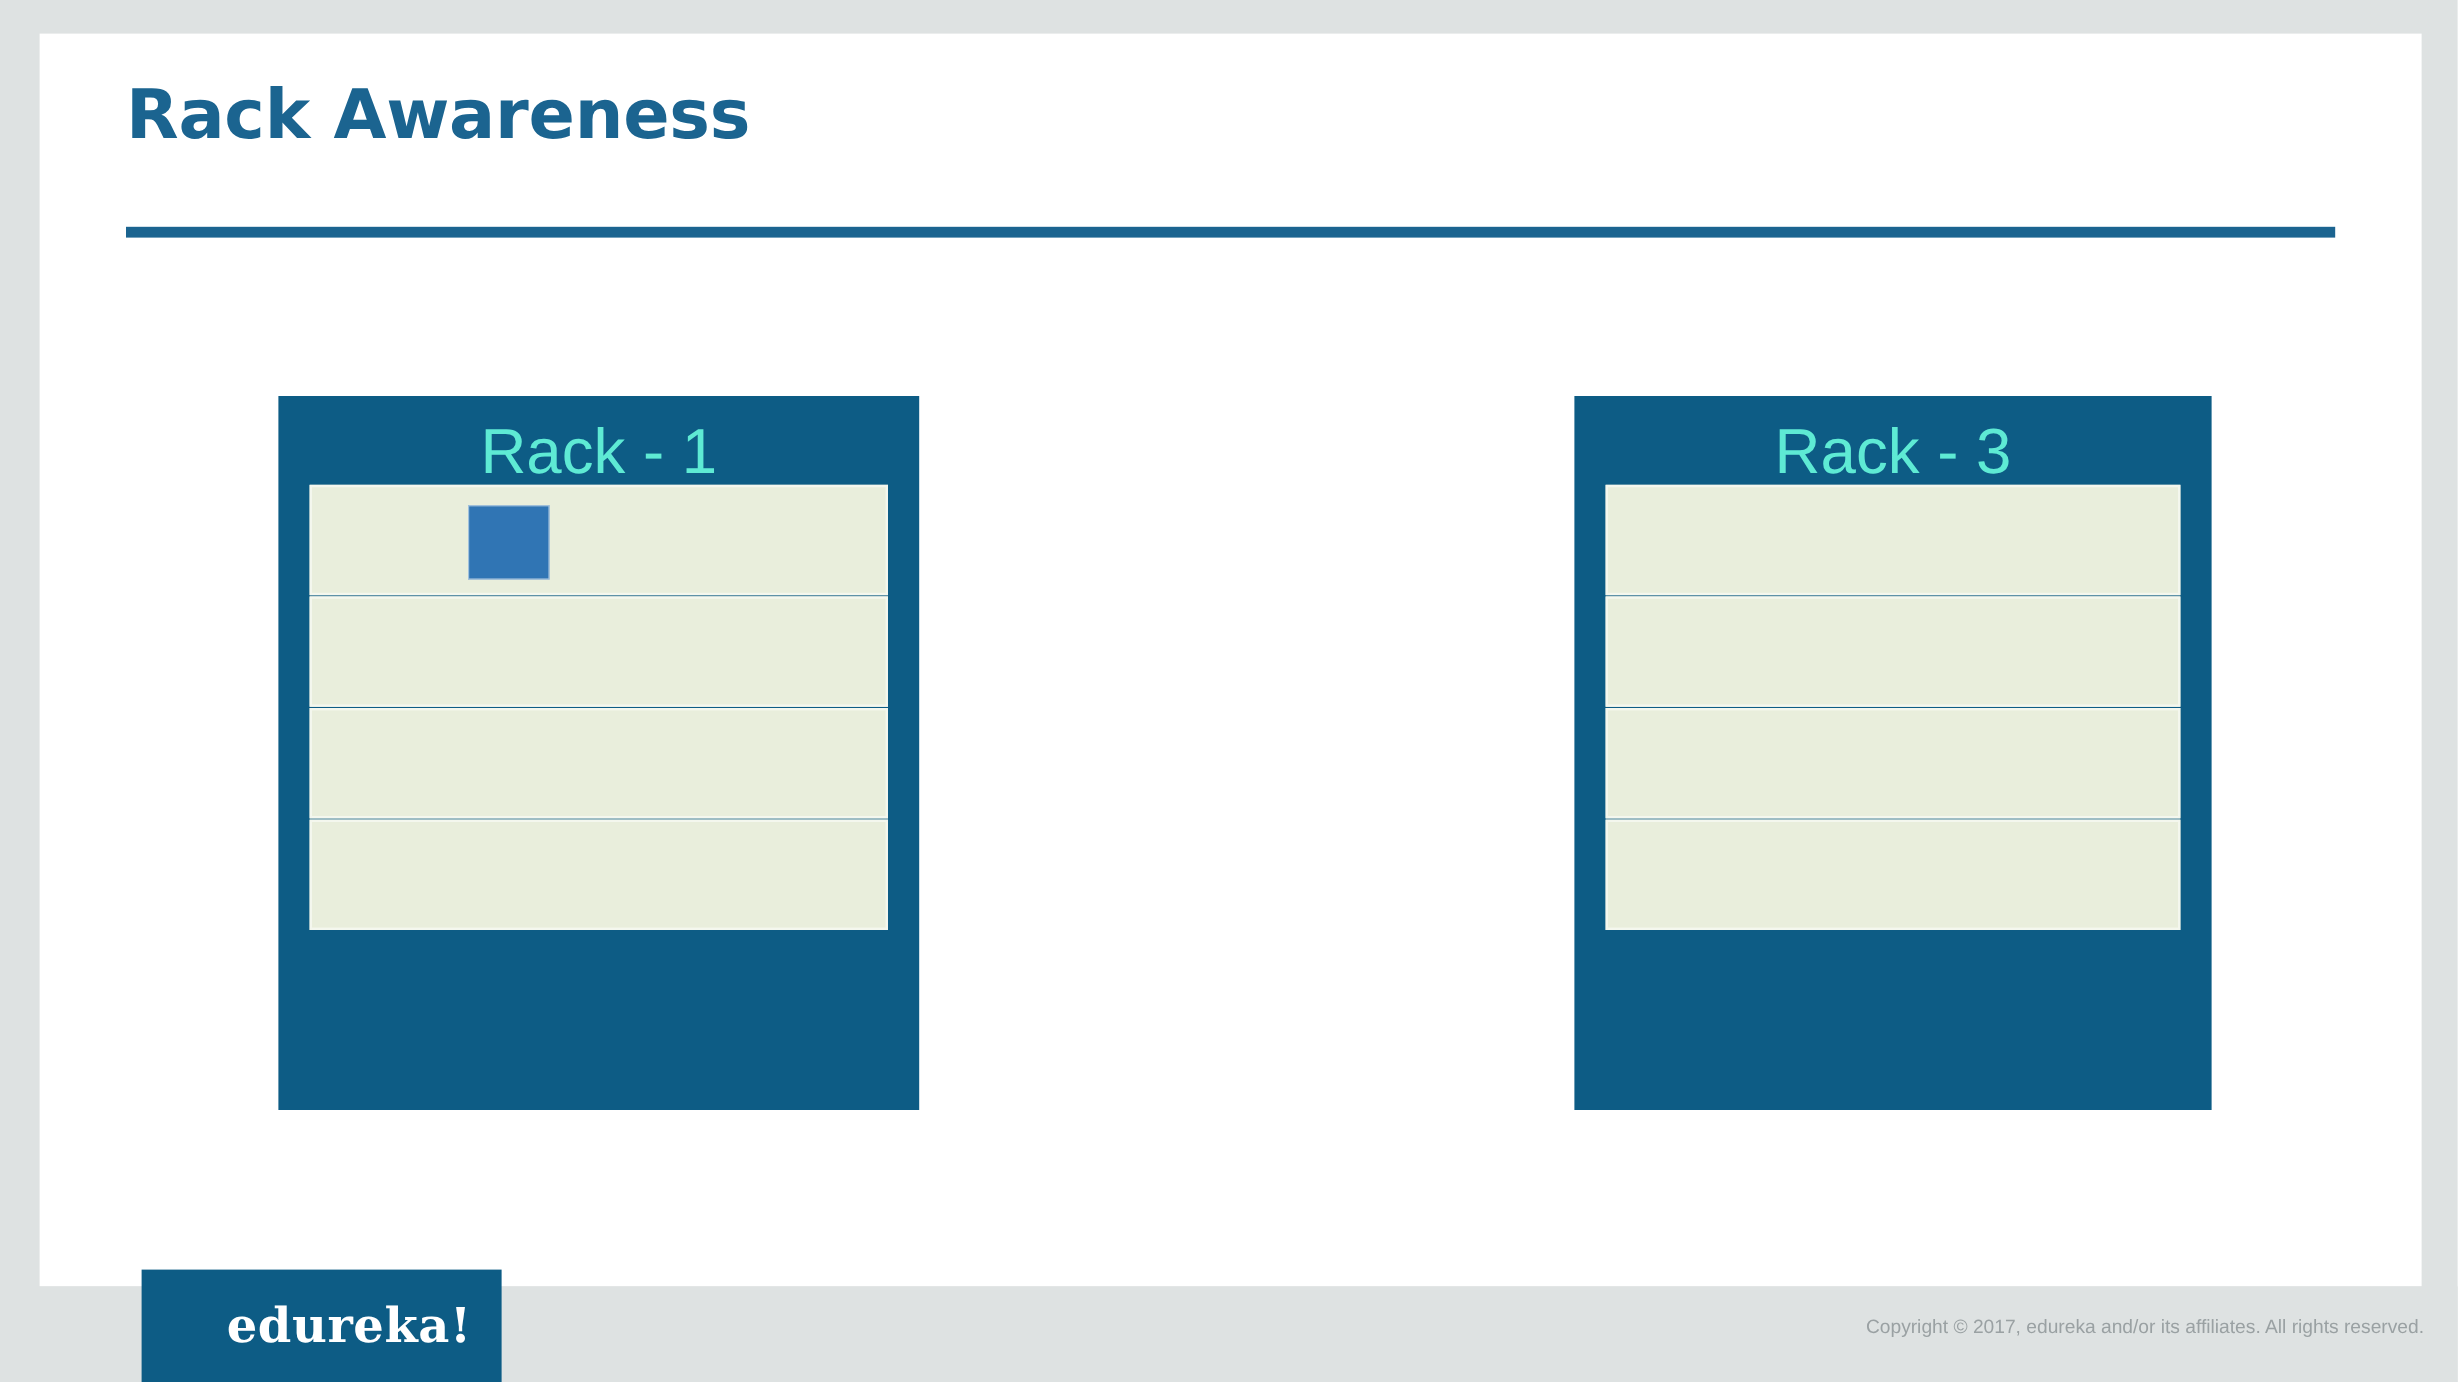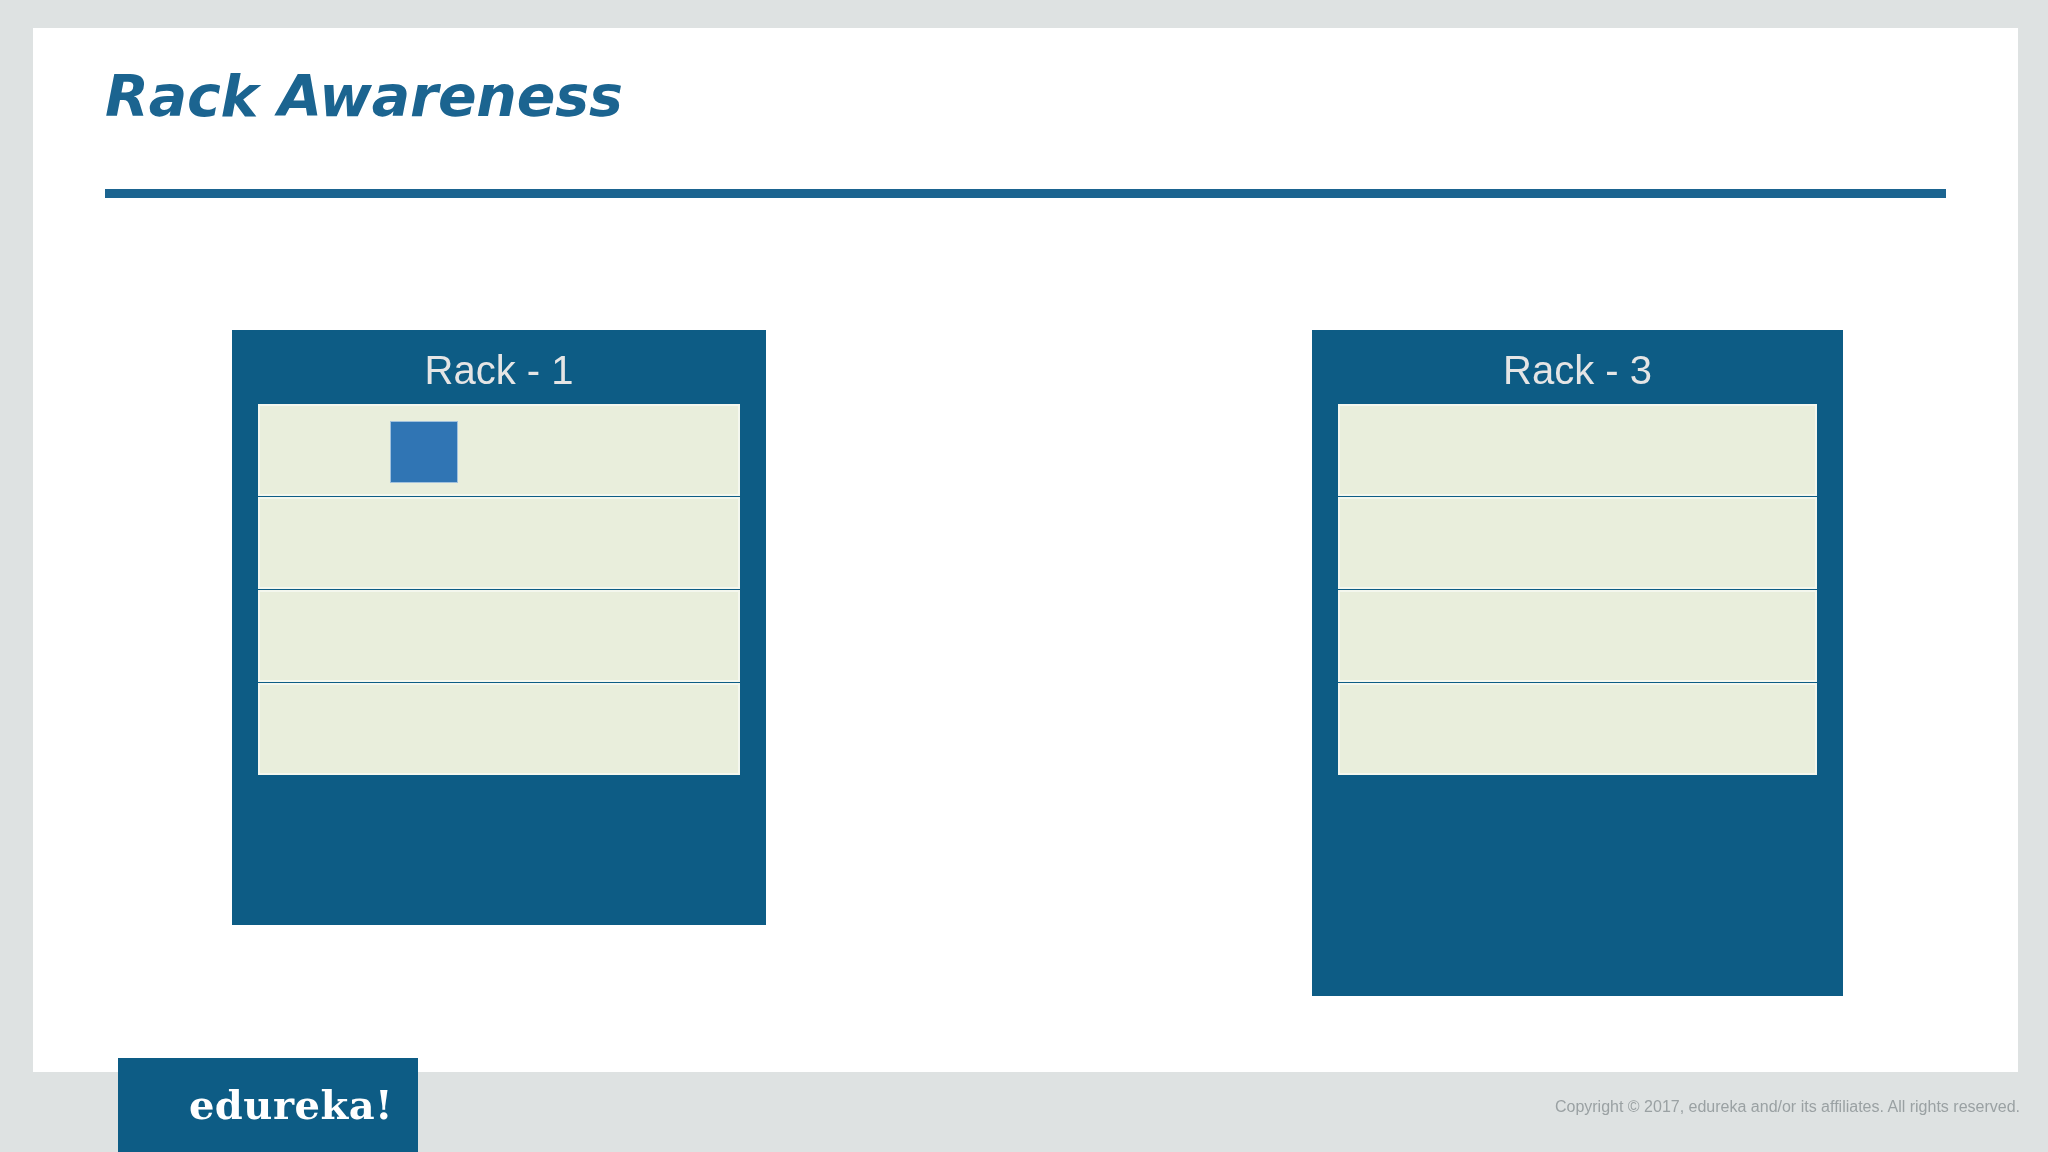--- a/index.html
+++ b/index.html
@@ -34,21 +34,20 @@
   }
   #page-title {
     font-family: "DejaVu Sans", sans-serif;
     font-size: 57px;
     font-weight: bold;
     color: #1b6490;
     letter-spacing: -0.2px;
     line-height: 1.0;
     margin: 0;
     white-space: nowrap;
-    font-style: italic;
   }
   #title-rule {
     position: absolute;
     left: 72px;
     top: 161px;
     width: 1841px;
     height: 9px;
     background: #1b6490;
   }
 
@@ -64,23 +63,23 @@
     position: absolute;
     background: #0d5c85;
     box-sizing: border-box;
   }
   .rack-title {
     position: absolute;
     left: 0;
     right: 0;
     top: 18px;
     text-align: center;
-    color: #e5e5e5;
+    color: #5eead4;
     font-family: "Liberation Sans", sans-serif;
-    font-size: 40px;
+    font-size: 53px;
     font-weight: normal;
     line-height: 1.1;
     white-space: nowrap;
   }
   .slot {
     position: absolute;
     background: #e9eedc;
     border: 2px solid #f4f7ee;
     box-sizing: border-box;
   }
@@ -147,21 +146,21 @@
       <div class="rack-title">Rack - 1</div>
       <div class="slot" style="left:26px; top:74px; width:482px; height:92px;">
         <div class="block blue" style="left:130px; top:15px; width:68px; height:62px;"></div>
       </div>
       <div class="slot" style="left:26px; top:167px; width:482px; height:92px;"></div>
       <div class="slot" style="left:26px; top:260px; width:482px; height:92px;"></div>
       <div class="slot" style="left:26px; top:353px; width:482px; height:92px;"></div>
     </div>
 
 
-    <div class="rack" style="left:1279px; top:302px; width:531px; height:666px;">
+    <div class="rack" style="left:1279px; top:302px; width:531px; height:595px;">
       <div class="rack-title">Rack - 3</div>
       <div class="slot" style="left:26px; top:74px; width:479px; height:92px;"></div>
       <div class="slot" style="left:26px; top:167px; width:479px; height:92px;"></div>
       <div class="slot" style="left:26px; top:260px; width:479px; height:92px;"></div>
       <div class="slot" style="left:26px; top:353px; width:479px; height:92px;"></div>
     </div>
   </div>
 
 </div>
 

